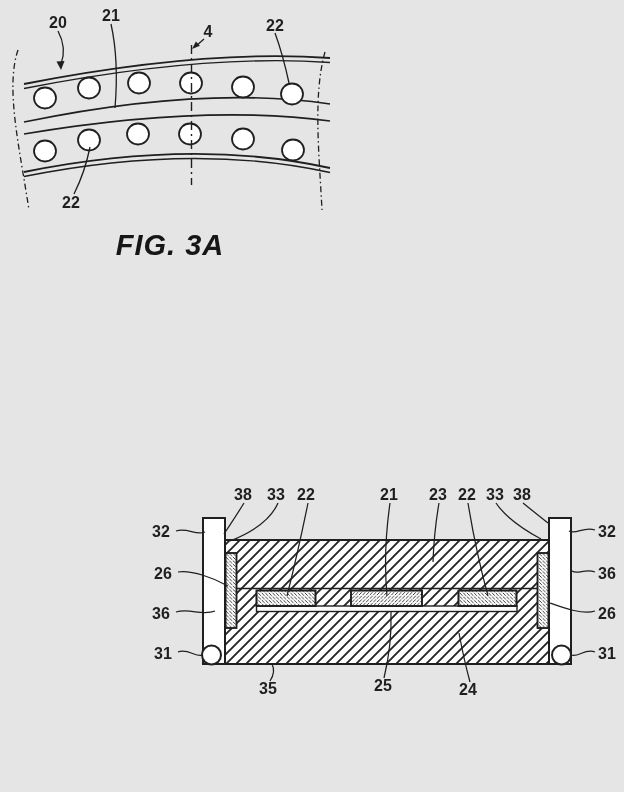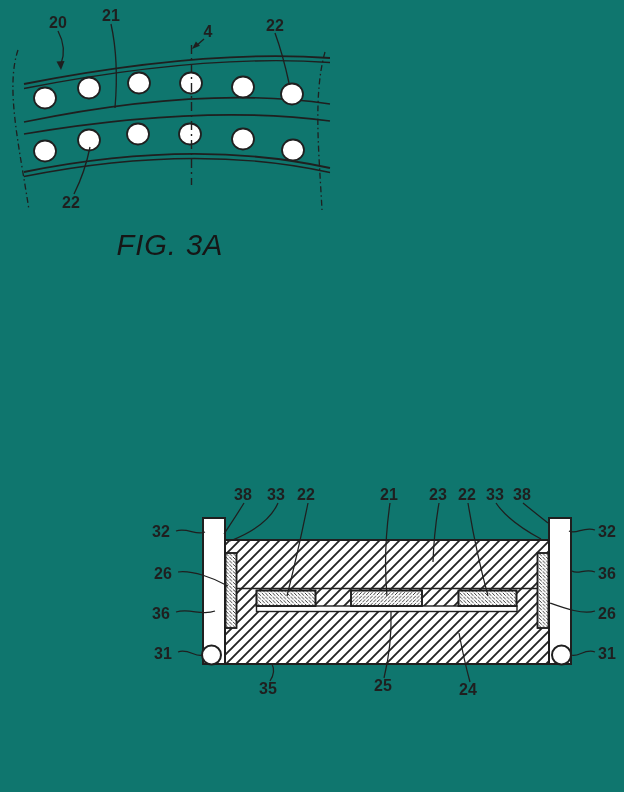--- a/index.html
+++ b/index.html
@@ -1,28 +1,28 @@
 <!DOCTYPE html>
 <html><head>
 <meta charset="utf-8">
 <style>
   html,body{margin:0;padding:0;background:#ffffff;}
   .page{
-    position:relative;width:624px;height:792px;background:#0f766e;overflow:hidden;
+    position:relative;width:624px;height:792px;background:#e5e5e5;overflow:hidden;
     font-family:"Liberation Sans", sans-serif;
   }
   svg{position:absolute;overflow:visible;}
   .ref-label{
     font-family:"Liberation Sans", sans-serif;
     font-weight:bold;font-size:16px;fill:#1f1f1f;
   }
   .caption{
     position:absolute;color:#161616;
     font-family:"Liberation Sans", sans-serif;
-    font-style:italic;font-weight:400;font-size:29px;
+    font-style:italic;font-weight:700;font-size:29px;
     text-align:center;letter-spacing:1px;white-space:nowrap;
   }
   .ln{stroke:#1f1f1f;fill:none;}
 </style>
 </head>
 <body>
 
 <div class="page">
 
   <svg viewBox="0 0 344 228" style="left:0;top:0;width:344px;height:228px">

